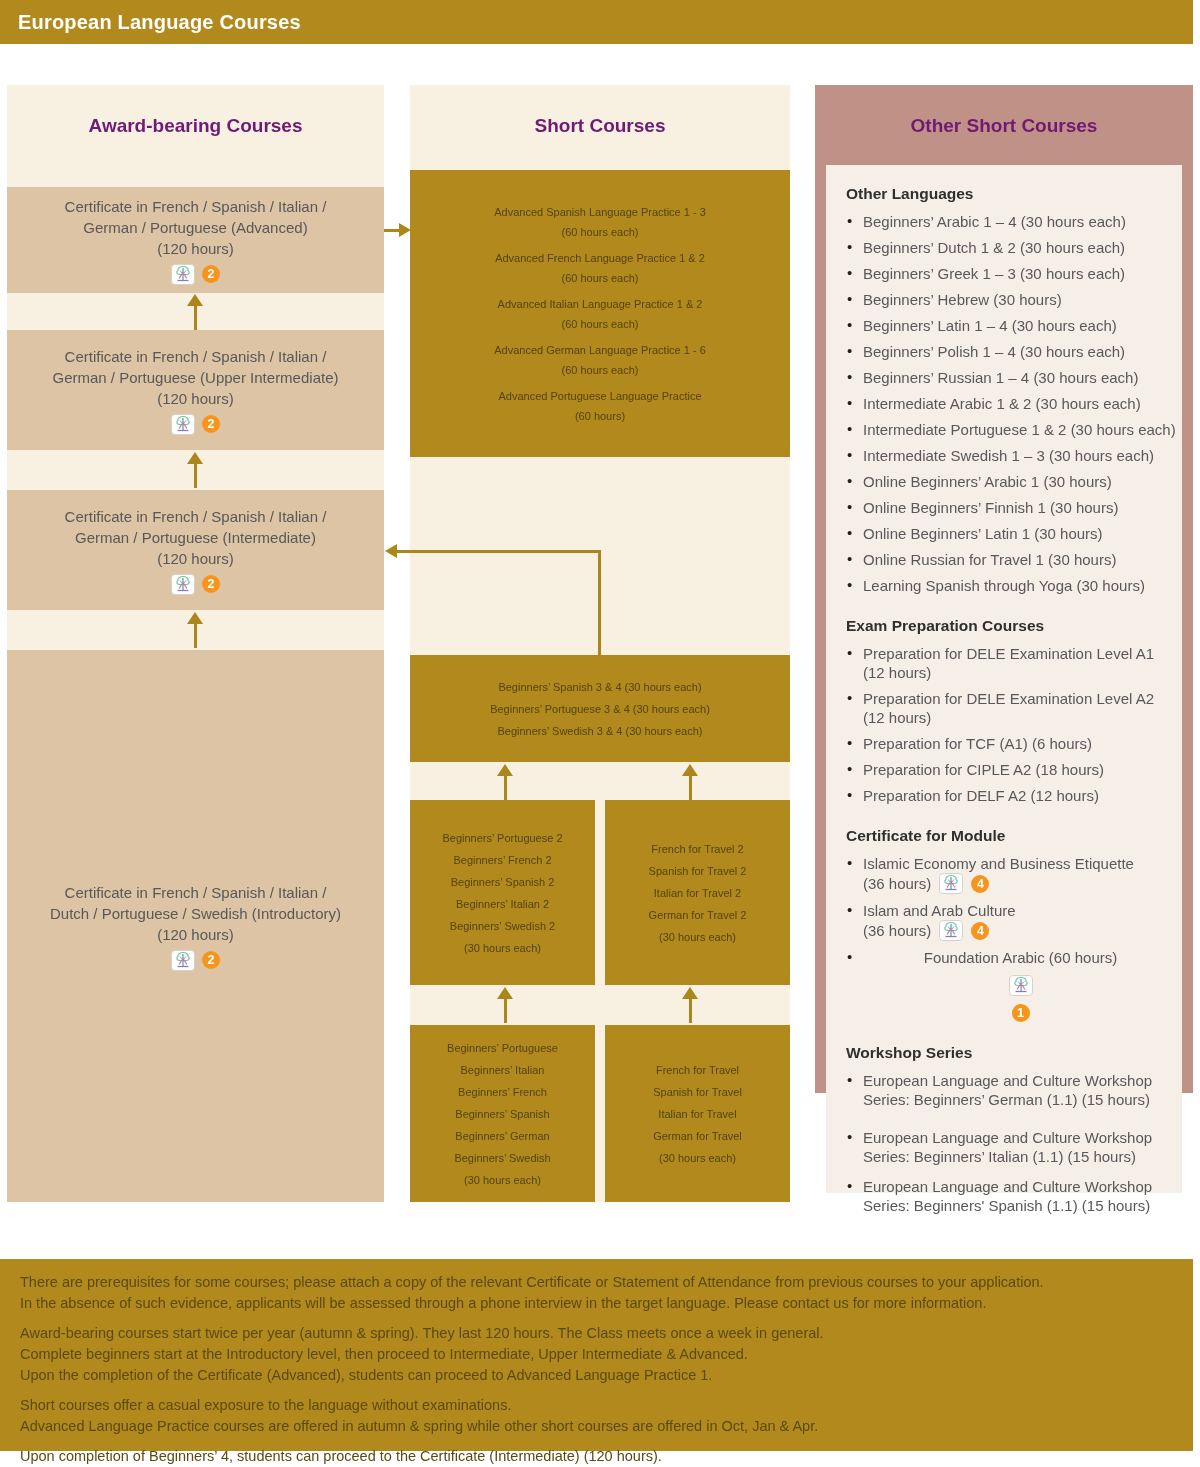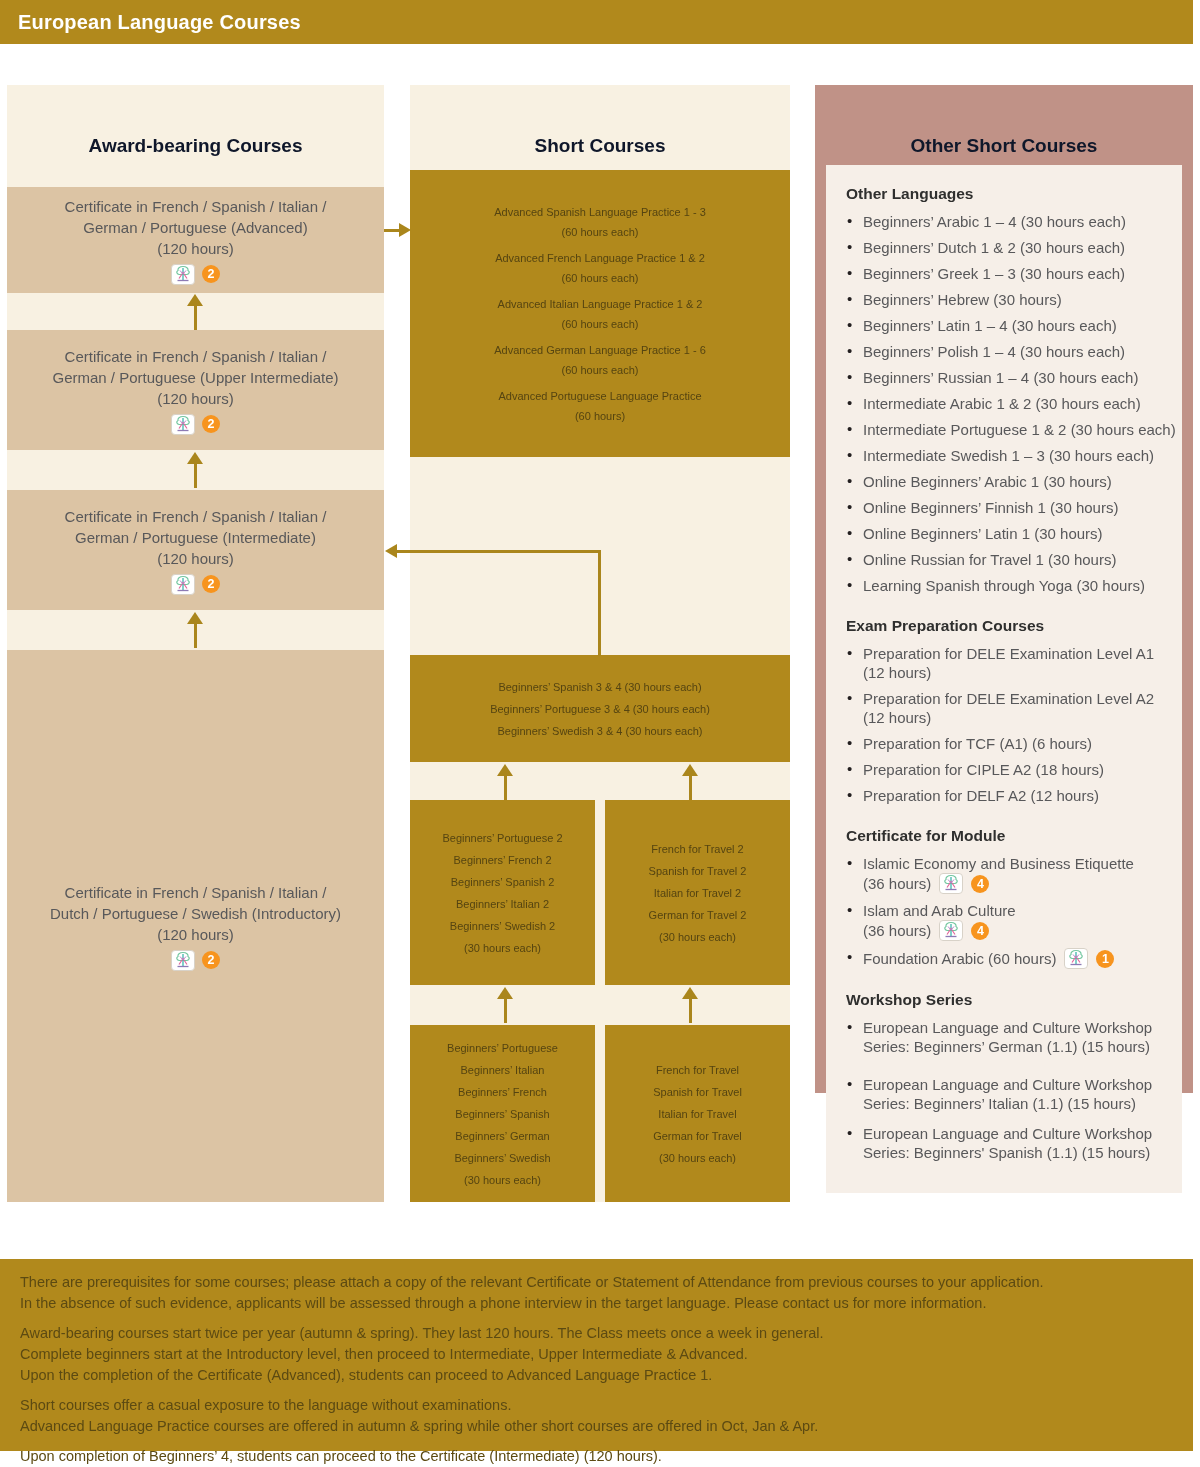--- a/index.html
+++ b/index.html
@@ -10,21 +10,21 @@
   
   .banner { position:absolute; left:0; top:0; width:1193px; height:44px; background:#b1891c; }
   .banner h1 { color:#ffffff; font-size:20px; font-weight:bold; line-height:44px; padding-left:18px; letter-spacing:.2px; }
 
   
   .col { position:absolute; top:85px; }
   .col-award { left:7px;  width:377px; height:1117px; background:#f8f1e2; }
   .col-short { left:410px; width:380px; height:1117px; background:#f8f1e2; }
   .col-other { left:815px; width:378px; height:1008px; background:#c09287;padding-left:24px; }
   .col-title { position:absolute; top:30px; left:0; width:100%; text-align:center;
-               font-size:19px; font-weight:bold; color:#0f172a;margin-top:20px; }
+               font-size:19px; font-weight:bold; color:#701a75; }
 
   
   .tan-box, .gold-box { position:absolute; display:flex; flex-direction:column;
         justify-content:center; align-items:center; text-align:center; }
   .tan-box  { background:#dcc4a4; color:#58585a; font-size:15px; line-height:21px; }
   .gold-box { background:#b1891c; color:#554411; font-size:11px; line-height:20px; }
 
   .box-adv   { left:0; top:102px; width:377px; height:106px; }
   .box-upper { left:0; top:245px; width:377px; height:120px; }
   .box-inter { left:0; top:405px; width:377px; height:120px; }
@@ -65,21 +65,21 @@
   
   .panel { position:absolute; left:11px; top:80px; width:356px; height:1028px;
            background:#f6efe8; padding:20px 4px 0 20px; }
   .sec-heading { font-size:15.5px; font-weight:bold; color:#2f2f2e; margin-bottom:9px; }
   .sec { margin-bottom:22px; }
   .panel ul { list-style:none; }
   .panel li { position:relative; padding-left:17px; margin-bottom:7px;
               font-size:15px; line-height:19px; color:#58585a; }
   .panel li::before { content:"\2022"; position:absolute; left:1px; top:-1px; color:#231f20; }
   .hrow { display:flex; align-items:center; gap:8px; }
-  .irow { display:flex; align-items:center; gap:8px; flex-wrap:wrap; }
+  .irow { display:flex; align-items:center; gap:8px; flex-wrap:wrap;flex-direction:column; }
 
   
   .notes { position:absolute; left:0; top:1259px; width:1193px; height:192px;
            background:#b1891c; padding:13px 20px 0 20px; }
   .notes .para { margin-bottom:9px; }
   .notes .nline { color:#5c4a12; font-size:14.5px; line-height:21px; }
 </style>
 </head>
 <body>
 

